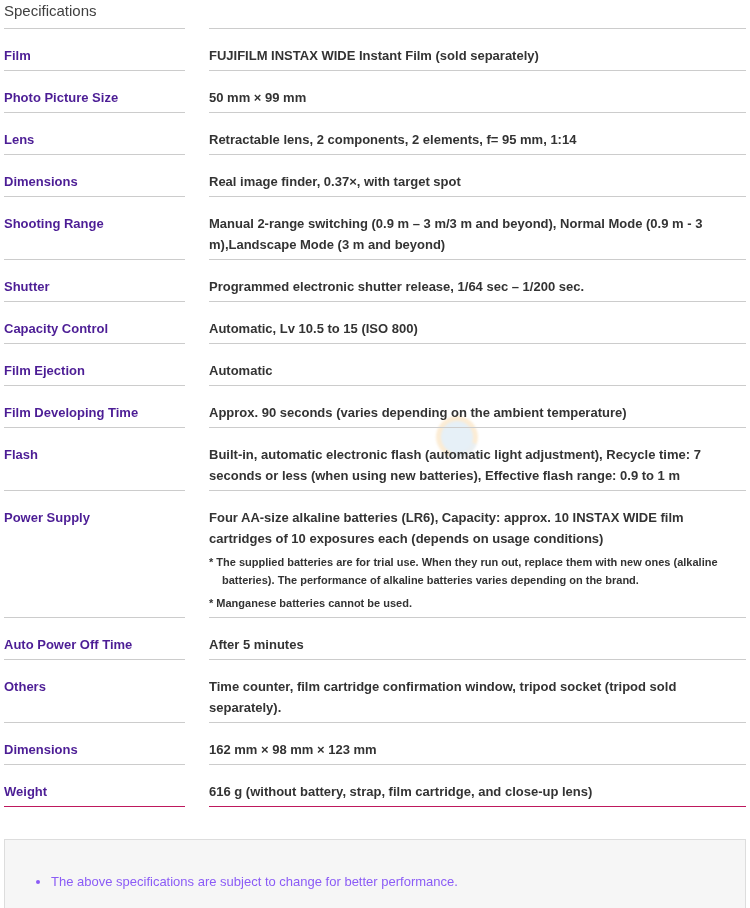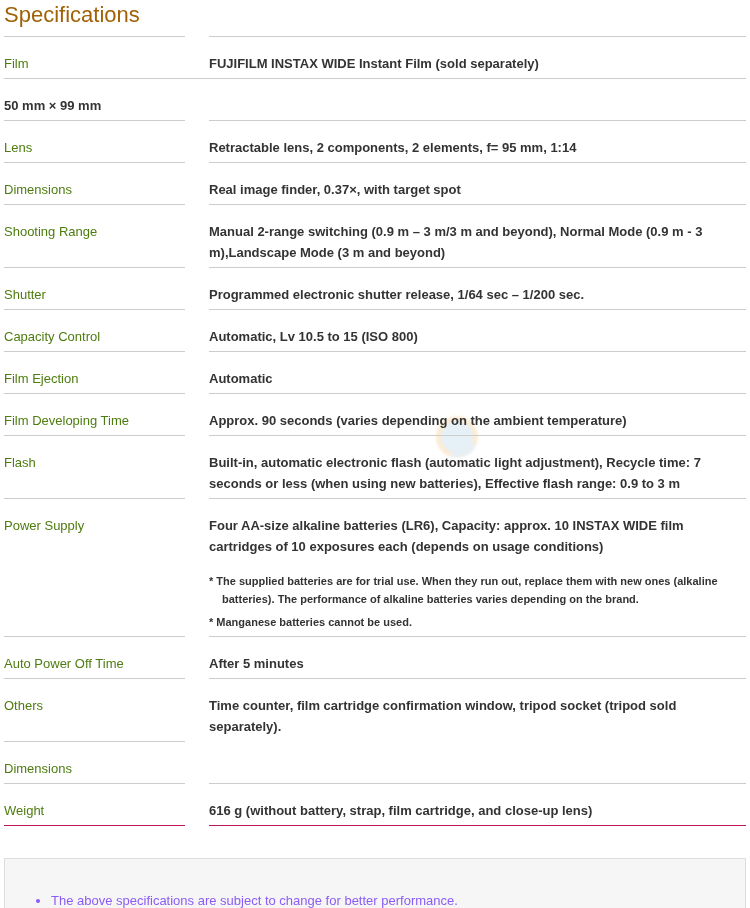--- a/index.html
+++ b/index.html
@@ -7,49 +7,49 @@
     width:750px; height:908px;
     background:#ffffff;
     font-family:"Liberation Sans", sans-serif;
     color:#222;
     position:relative;
     overflow:hidden;
   }
   .page { padding:2px 4px 0 4px; position:relative; z-index:1; }
 
   .page-title {
-    font-size:22px;
+    font-size:15px;
     font-weight:400;
-    color:#a16207;
+    color:#404040;
     margin:0 0 9px 0;
     line-height:1.15;
   }
 
   .spec-table { width:100%; }
   .spec-row { display:flex; gap:24px; }
   .spec-row .cell {
     border-top:1px solid #cccccc;
     padding:16px 0 4px 0;
     font-size:13px;
     line-height:21px;
   }
   .spec-row .label {
     flex:0 0 181px;
     width:181px;
-    font-weight:400;
-    color:#4d7c0f;
+    font-weight:700;
+    color:#4c1d95;
   }
   .spec-row .value {
     flex:1;
     color:#333;
     font-weight:700;
   }
   .spec-row:last-child .cell { border-bottom:1px solid #be185d; }
 
-  .notes { margin-top:15px; }
+  .notes { margin-top:4px; }
   .note {
     font-size:11px;
     line-height:18px;
     color:#333;
     padding-left:13px;
     text-indent:-13px;
     margin:0 0 5px 0;
   }
   .note:last-child { margin-bottom:1px; }
 
@@ -100,20 +100,21 @@
   <h1 class="page-title">Specifications</h1>
 
   <div class="spec-table">
 
     <div class="spec-row">
       <div class="cell label">Film</div>
       <div class="cell value">FUJIFILM INSTAX WIDE Instant Film (sold separately)</div>
     </div>
 
     <div class="spec-row">
+      <div class="cell label">Photo Picture Size</div>
       <div class="cell value">50 mm × 99 mm</div>
     </div>
 
     <div class="spec-row">
       <div class="cell label">Lens</div>
       <div class="cell value">Retractable lens, 2 components, 2 elements, f= 95 mm, 1:14</div>
     </div>
 
     <div class="spec-row">
       <div class="cell label">Dimensions</div>
@@ -140,21 +141,21 @@
       <div class="cell value">Automatic</div>
     </div>
 
     <div class="spec-row">
       <div class="cell label">Film Developing Time</div>
       <div class="cell value">Approx. 90 seconds (varies depending on the ambient temperature)</div>
     </div>
 
     <div class="spec-row">
       <div class="cell label">Flash</div>
-      <div class="cell value">Built-in, automatic electronic flash (automatic light adjustment), Recycle time: 7 seconds or less (when using new batteries), Effective flash range: 0.9 to 3 m</div>
+      <div class="cell value">Built-in, automatic electronic flash (automatic light adjustment), Recycle time: 7 seconds or less (when using new batteries), Effective flash range: 0.9 to 1 m</div>
     </div>
 
     <div class="spec-row">
       <div class="cell label">Power Supply</div>
       <div class="cell value">
         <div>Four AA-size alkaline batteries (LR6), Capacity: approx. 10 INSTAX WIDE film cartridges of 10 exposures each (depends on usage conditions)</div>
         <div class="notes">
           <div class="note">* The supplied batteries are for trial use. When they run out, replace them with new ones (alkaline batteries). The performance of alkaline batteries varies depending on the brand.</div>
           <div class="note">* Manganese batteries cannot be used.</div>
         </div>
@@ -166,20 +167,21 @@
       <div class="cell value">After 5 minutes</div>
     </div>
 
     <div class="spec-row">
       <div class="cell label">Others</div>
       <div class="cell value">Time counter, film cartridge confirmation window, tripod socket (tripod sold separately).</div>
     </div>
 
     <div class="spec-row">
       <div class="cell label">Dimensions</div>
+      <div class="cell value">162 mm × 98 mm × 123 mm</div>
     </div>
 
     <div class="spec-row">
       <div class="cell label">Weight</div>
       <div class="cell value">616 g (without battery, strap, film cartridge, and close-up lens)</div>
     </div>
 
   </div>
 </div>
 

